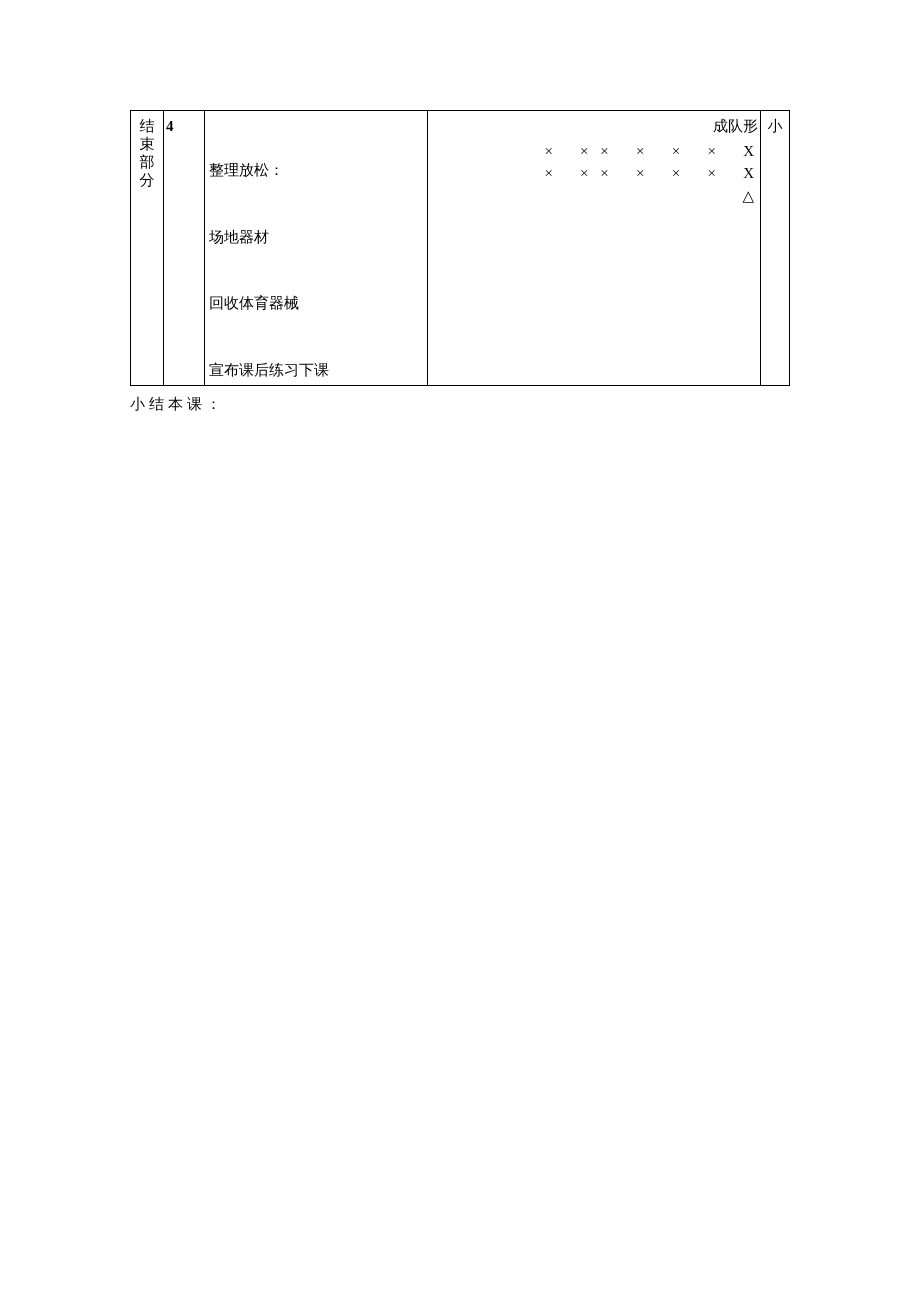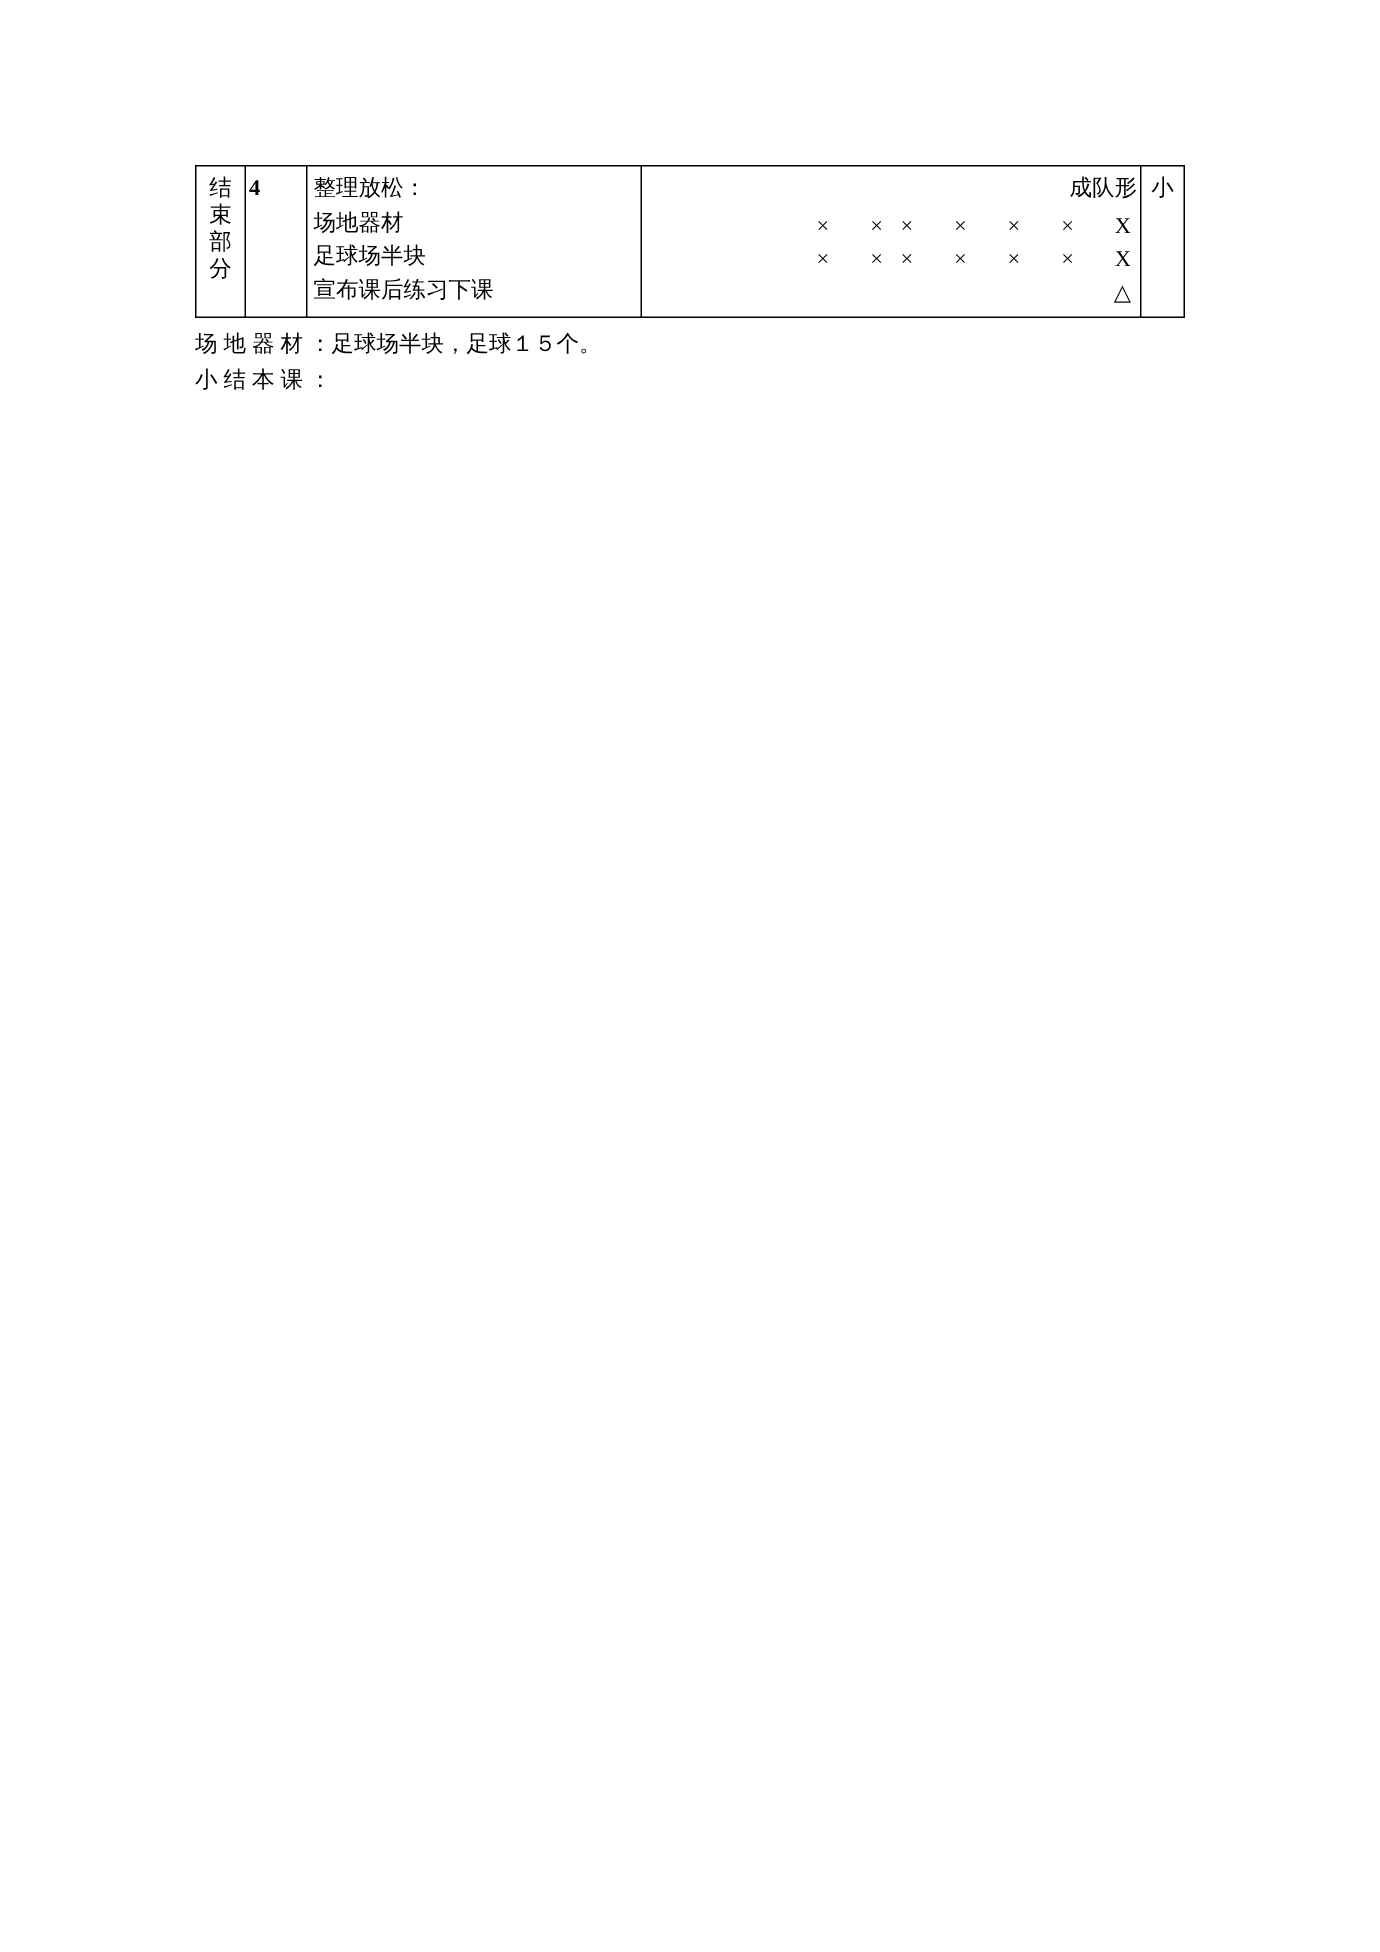--- a/index.html
+++ b/index.html
@@ -37,21 +37,21 @@
   .vstack {
     display: flex;
     flex-direction: column;
     align-items: center;
     justify-content: center;
     line-height: 1.2;
     height: 100%;
     padding: 2px 0;
   }
 
-  .col3 .line { display: block; padding-left: 2px; }
+  .col3 .line { display: block; padding-left: 2px; margin-top: 44px; }
 
   .formation {
     text-align: right;
   }
   .formation .title { margin-bottom: 2px; }
   .formation .row {
     font-family: "SimSun", serif;
     letter-spacing: 4px;
     white-space: pre;
   }
@@ -79,39 +79,36 @@
           <span>部</span>
           <span>分</span>
         </div>
       </td>
       <td class="col2">
         <span>4</span>
       </td>
       <td class="col3">
         <span class="line">整理放松：</span>
         <span class="line">场地器材</span>
-        <span class="line">足球场半块</span>
+        <span class="line">回收体育器械</span>
         <span class="line">宣布课后练习下课</span>
       </td>
       <td class="col4">
         <div class="formation">
           <div class="title">成队形</div>
           <div class="row">×   × ×   ×   ×   ×   X</div>
           <div class="row">×   × ×   ×   ×   ×   X</div>
           <div class="row">△</div>
         </div>
       </td>
       <td class="col5">
         <span>小</span>
       </td>
     </tr>
   </tbody>
     </table>
 
   <div class="after-table">
     <div>
-      <span class="spaced-label">场地器材</span><span>：</span><span>足球场半块，足球１５个。</span>
-    </div>
-    <div>
       <span class="spaced-label">小结本课</span><span>：</span>
     </div>
   </div>
 </div>
 
 </body></html>

